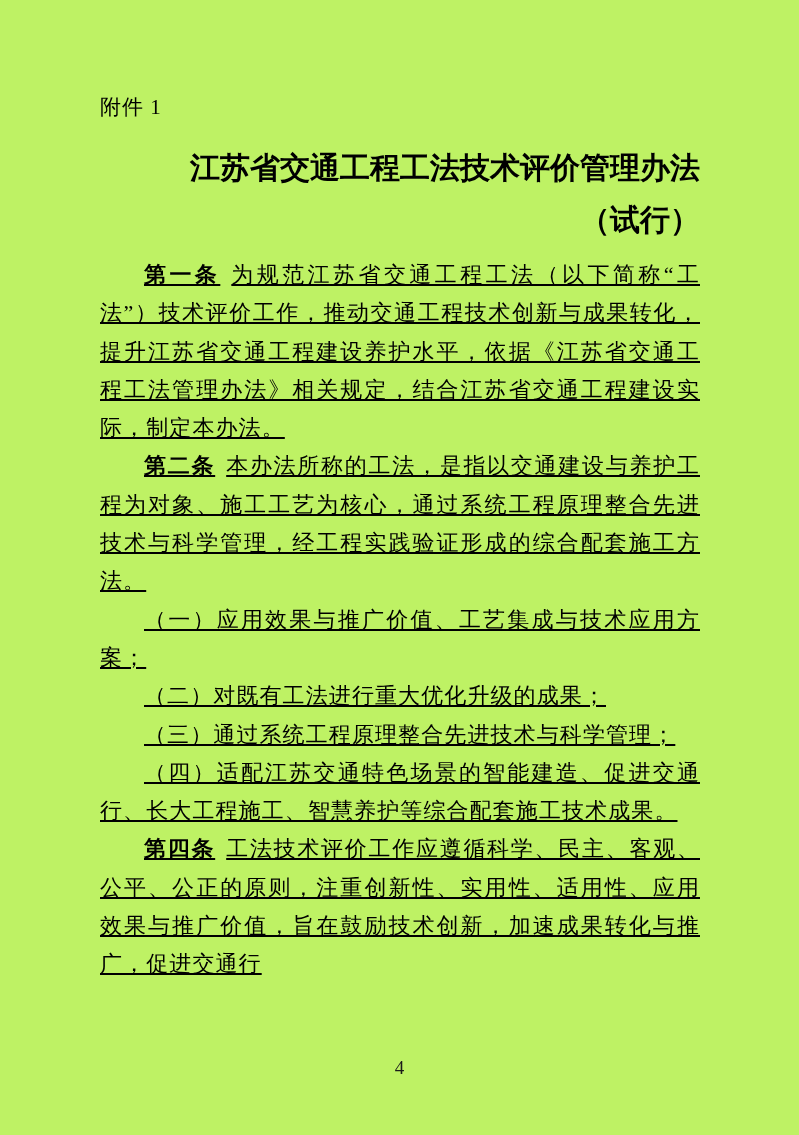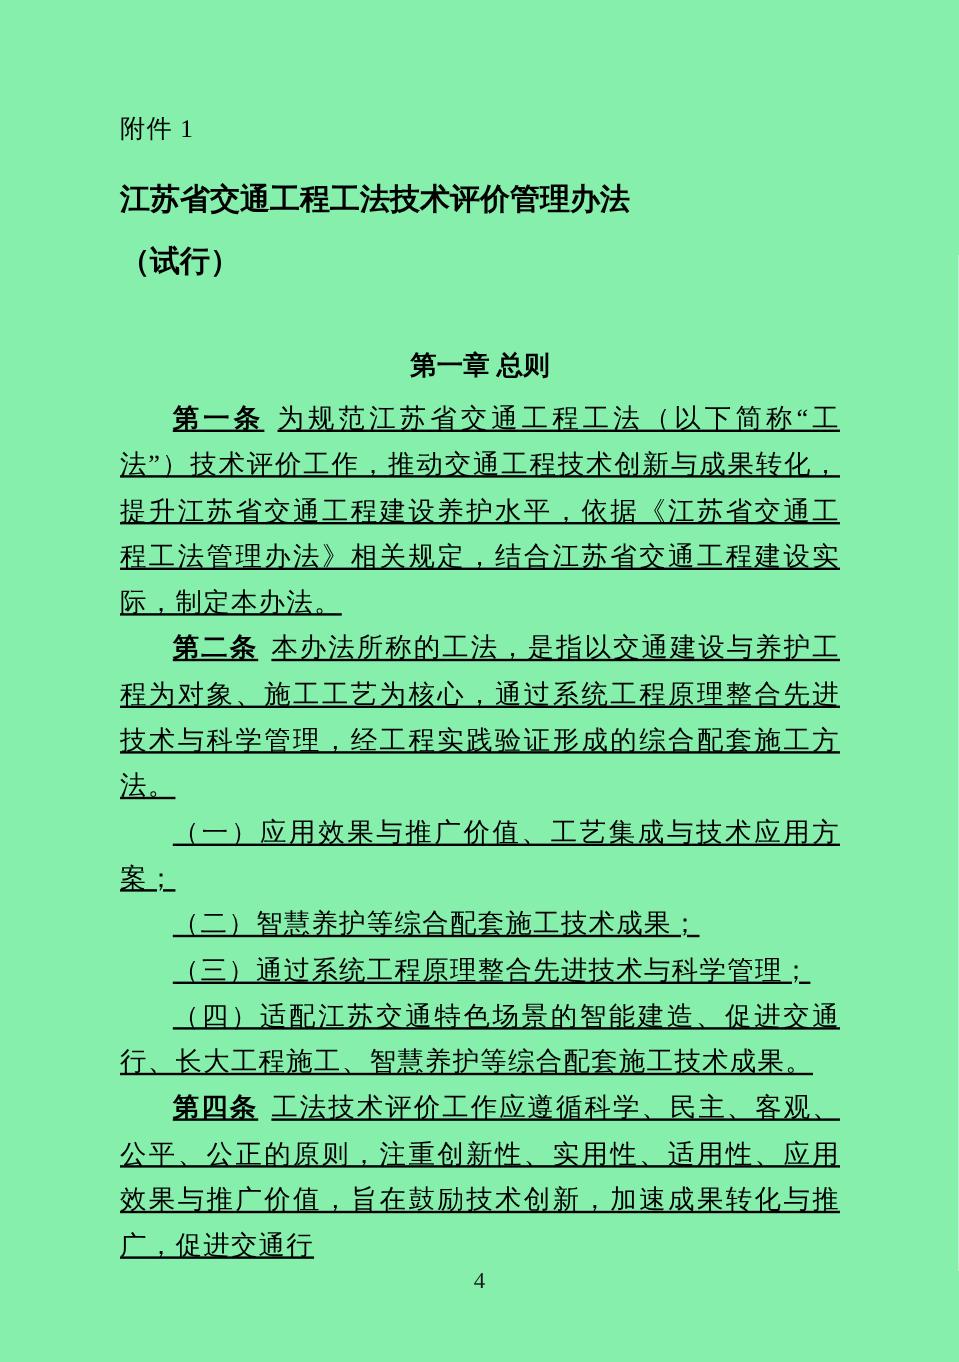--- a/index.html
+++ b/index.html
@@ -17,37 +17,37 @@
     top: 0; left: 0;
     width: 799px;
     height: 2px;
     background: #000000;
   }
   .page {
     position: absolute;
     top: 0; left: 0;
     width: 799px;
     height: 1135px;
-    background: #86efac;
+    background: #bef264;
     padding: 0 99px 0 100px;
   }
   .attachment {
     margin-top: 94px;
     font-size: 21px;
     line-height: 26px;
     letter-spacing: 1px;
     text-align: left;
   }
   .doc-title {
     margin-top: 22px;
-    text-align: left;
+    text-align: right;
     font-weight: bold;
-    font-size: 25px;
+    font-size: 30px;
     line-height: 52px;
-    font-family: Liberation Mono, monospace;
+    font-family: Liberation Serif, serif;
   }
   .chapter-heading {
     margin-top: 44px;
     text-align: center;
     font-weight: bold;
     font-size: 22px;
     line-height: 30px;
     font-family: "Liberation Sans", sans-serif;
   }
   .body-text {
@@ -87,32 +87,31 @@
 
 <div class="page">
 
   <div class="attachment">附件 1</div>
 
   <div class="doc-title">
     <div>江苏省交通工程工法技术评价管理办法</div>
     <div>（试行）</div>
   </div>
 
-  <div class="chapter-heading">第一章 总则</div>
 
   <div class="body-text">
 
     <p class="para"><span class="article-label">第一条</span><span>为规范江苏省交通工程工法（以下简称“工法”）技术评价工作，推动交通工程技术创新与成果转化，提升江苏省交通工程建设养护水平，依据《江苏省交通工程工法管理办法》相关规定，结合江苏省交通工程建设实际，制定本办法。</span></p>
 
     <p class="para"><span class="article-label">第二条</span><span>本办法所称的工法，是指以交通建设与养护工程为对象、施工工艺为核心，通过系统工程原理整合先进技术与科学管理，经工程实践验证形成的综合配套施工方法。</span></p>
 
 
     <p class="para"><span class="article-label"></span><span>（一）应用效果与推广价值、工艺集成与技术应用方案；</span></p>
 
-    <p class="para"><span class="article-label"></span><span>（二）智慧养护等综合配套施工技术成果；</span></p>
+    <p class="para"><span class="article-label"></span><span>（二）对既有工法进行重大优化升级的成果；</span></p>
 
     <p class="para"><span class="article-label"></span><span>（三）通过系统工程原理整合先进技术与科学管理；</span></p>
 
     <p class="para"><span class="article-label"></span><span>（四）适配江苏交通特色场景的智能建造、促进交通行、长大工程施工、智慧养护等综合配套施工技术成果。</span></p>
 
     <p class="para"><span class="article-label">第四条</span><span>工法技术评价工作应遵循科学、民主、客观、公平、公正的原则，注重创新性、实用性、适用性、应用效果与推广价值，旨在鼓励技术创新，加速成果转化与推广，促进交通行</span></p>
 
   </div>
 
   <div class="page-number">4</div>

